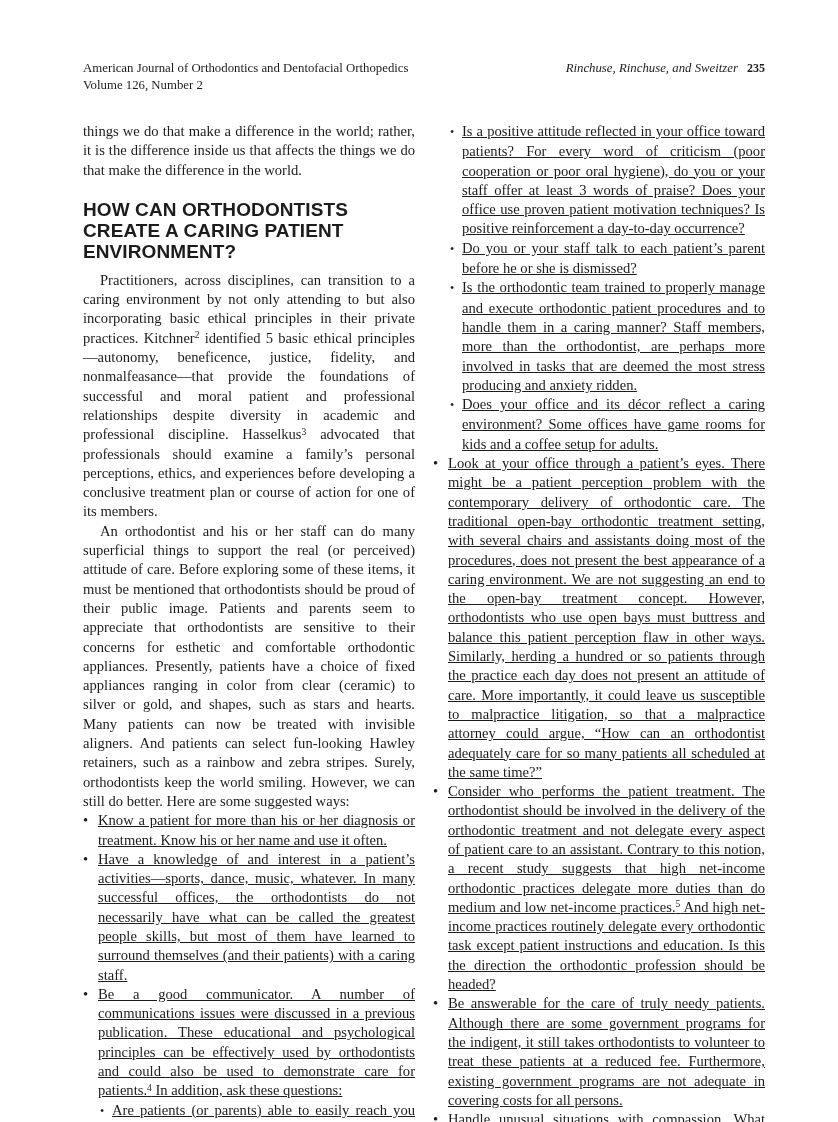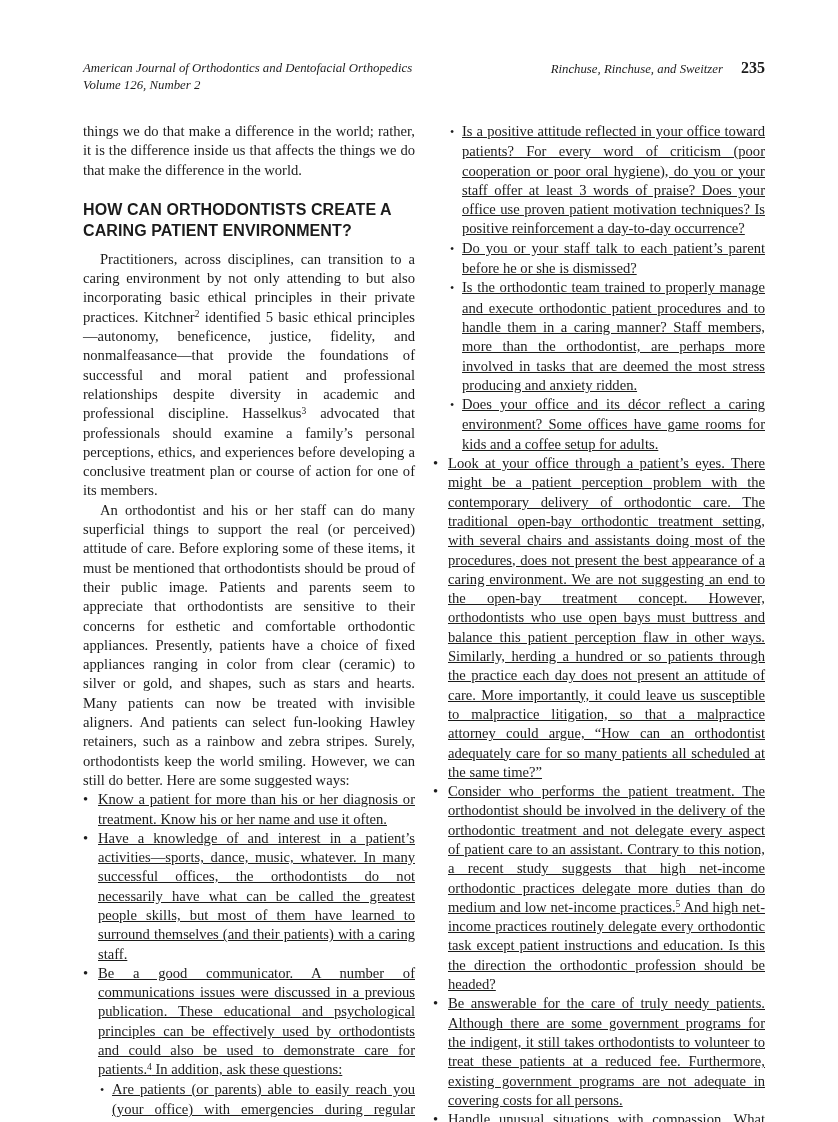--- a/index.html
+++ b/index.html
@@ -11,40 +11,40 @@
     color:#1c1c1c;
     font-family:"Liberation Serif", "DejaVu Serif", serif;
     overflow:hidden;
   }
   .header {
     position:absolute;
     top:60px; left:83px; width:682px;
     display:flex; justify-content:space-between; align-items:flex-start;
     font-size:12.8px; line-height:16.5px;
   }
-  .header-left { font-style:italic; }
+  .header-left { }
   .header-right { font-style:italic; white-space:nowrap; text-align:right; }
-  .page-number { font-style:normal; font-weight:bold; margin-left:18px; font-size:16px; }
+  .page-number { font-style:normal; font-weight:bold; margin-left:9px; font-size:12px; }
   .columns {
     position:absolute;
     top:122px; left:83px; width:682px;
     display:flex; gap:18px;
   }
   .column {
     width:332px;
     font-size:14.6px;
     line-height:19.3px;
     text-align:justify;
   }
   p.para { margin:0; }
   p.para.indent { text-indent:17px; }
   .section-heading {
     font-family:"Liberation Sans", "DejaVu Sans", sans-serif;
     font-weight:bold;
-    font-size:16px;
+    font-size:19px;
     line-height:21px;
     margin:19px 0 9px 0;
     text-align:left;
     letter-spacing:0.1px;
   }
   .bullet { margin:0;text-decoration:underline; }
   .bullet.level1 { padding-left:15px; text-indent:-15px; }
   .bullet.level2 { padding-left:29px; text-indent:-12px; }
   .bullet .marker { display:inline-block; text-indent:0; }
   .bullet.level1 > .marker { width:15px; }

